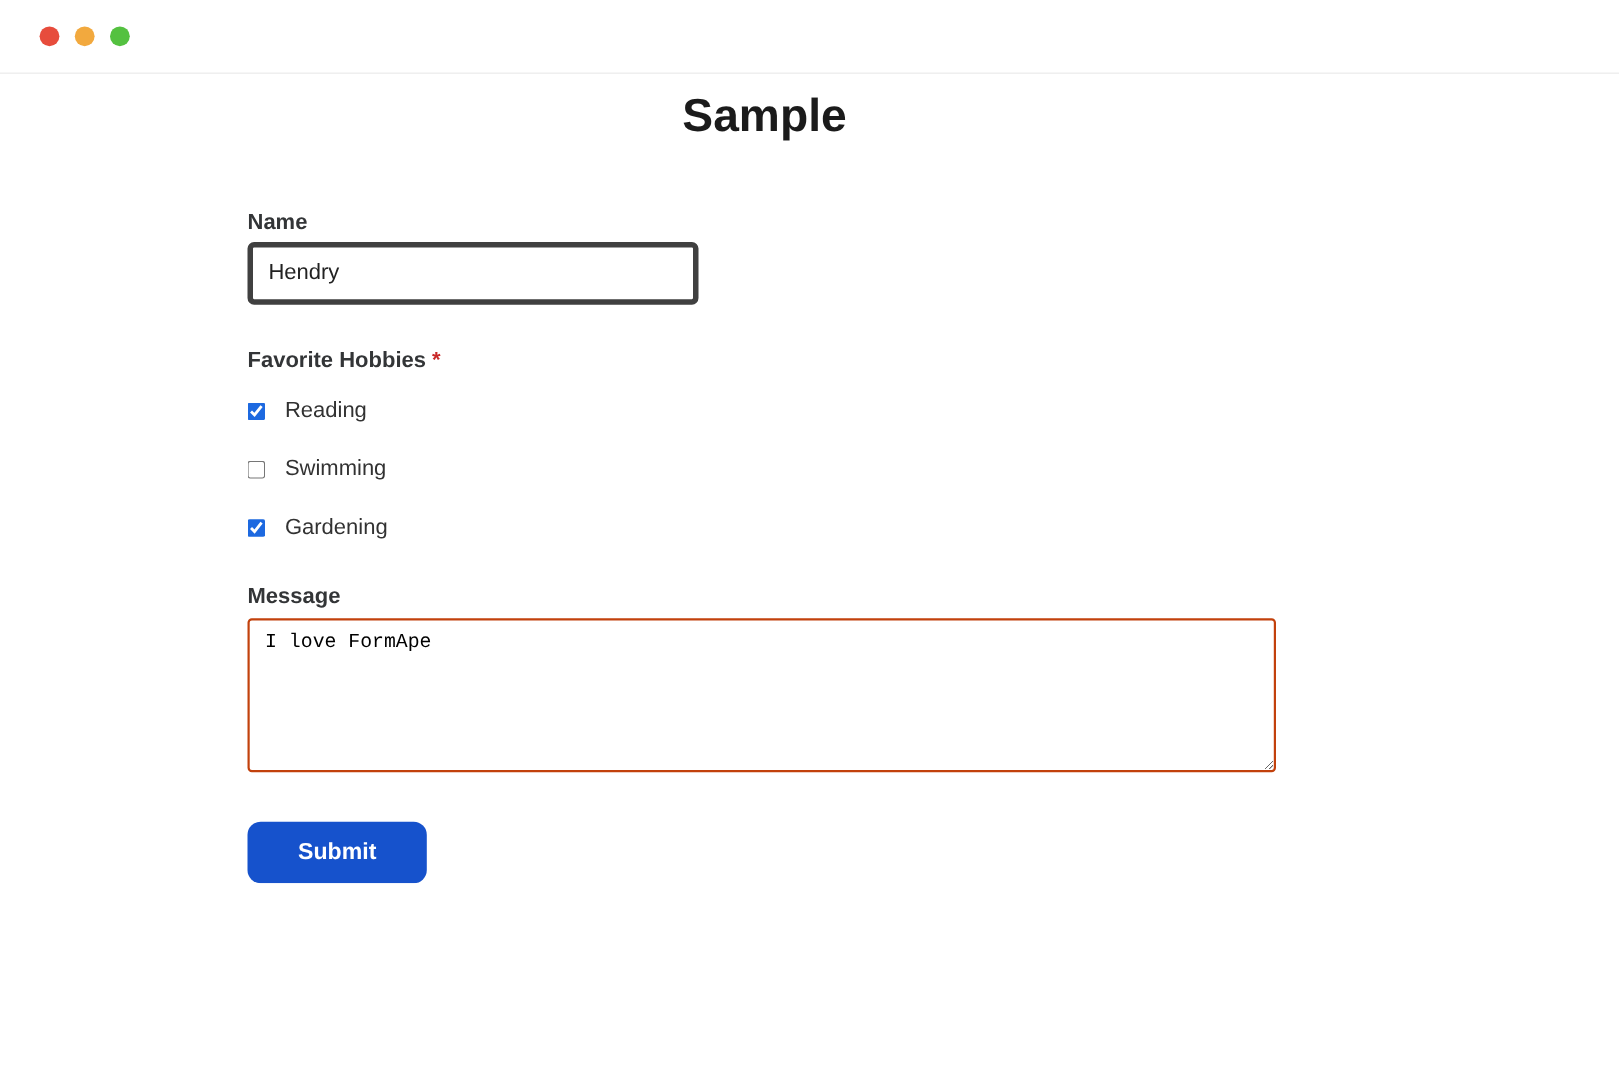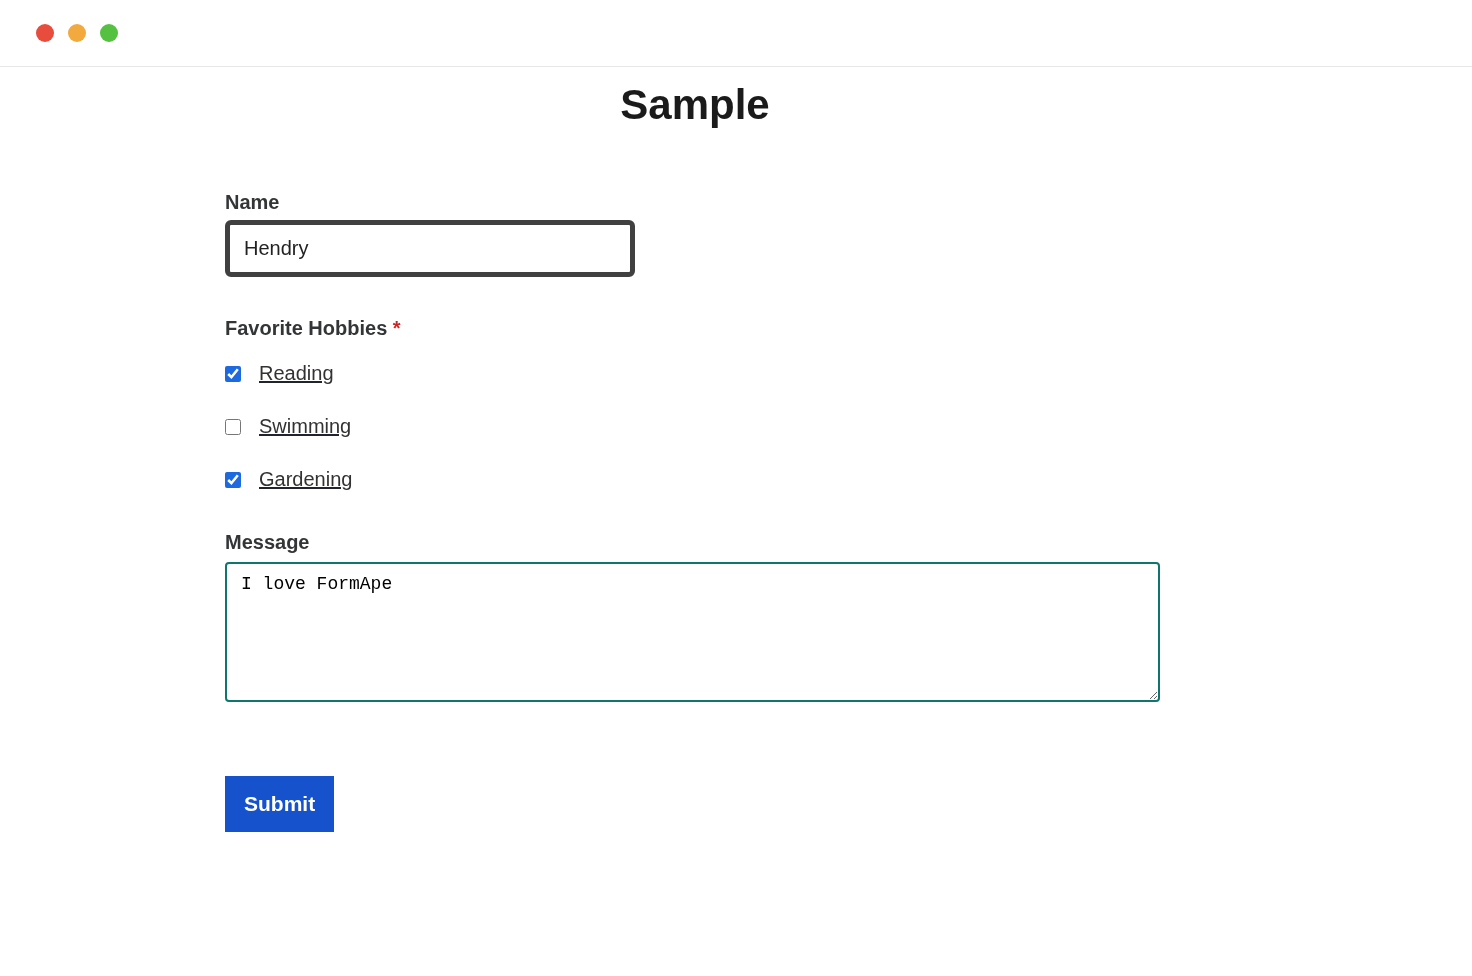--- a/index.html
+++ b/index.html
@@ -69,21 +69,20 @@
       font-size: 20px;
       border: 5px solid #404040;
       border-radius: 6px;
       color: #222;
       outline: none;
       font-family: inherit;
     }
     
     .checkbox-list {
       margin-top: 22px;
-      text-decoration: underline;
     }
     
     .checkbox-row {
       display: flex;
       align-items: center;
       margin-bottom: 30px;
       gap: 18px;
     }
     
     .checkbox-row:last-child {
@@ -100,37 +99,36 @@
     .checkbox-label {
       font-size: 20px;
       color: #323232;
       cursor: pointer;
     }
     
     .textarea-input {
       width: 100%;
       max-width: 935px;
       height: 140px;
-      border: 2px solid #0f766e;
+      border: 2px solid #c2410c;
       border-radius: 4px;
       padding: 10px 14px;
       font-family: "Courier New", Courier, monospace;
       font-size: 18px;
       resize: both;
       outline: none;
       margin-top: 2px;
     }
     
     .submit-button {
-      margin-top: 30px;
       background: #1652cc;
       color: #ffffff;
       border: none;
-      border-radius: 0;
-      padding: 16px 19px;
+      border-radius: 12px;
+      padding: 16px 46px;
       font-size: 21px;
       font-weight: 700;
       cursor: pointer;
       font-family: inherit;
     }
     
     .message-group {
     }
   </style>
 </head>

